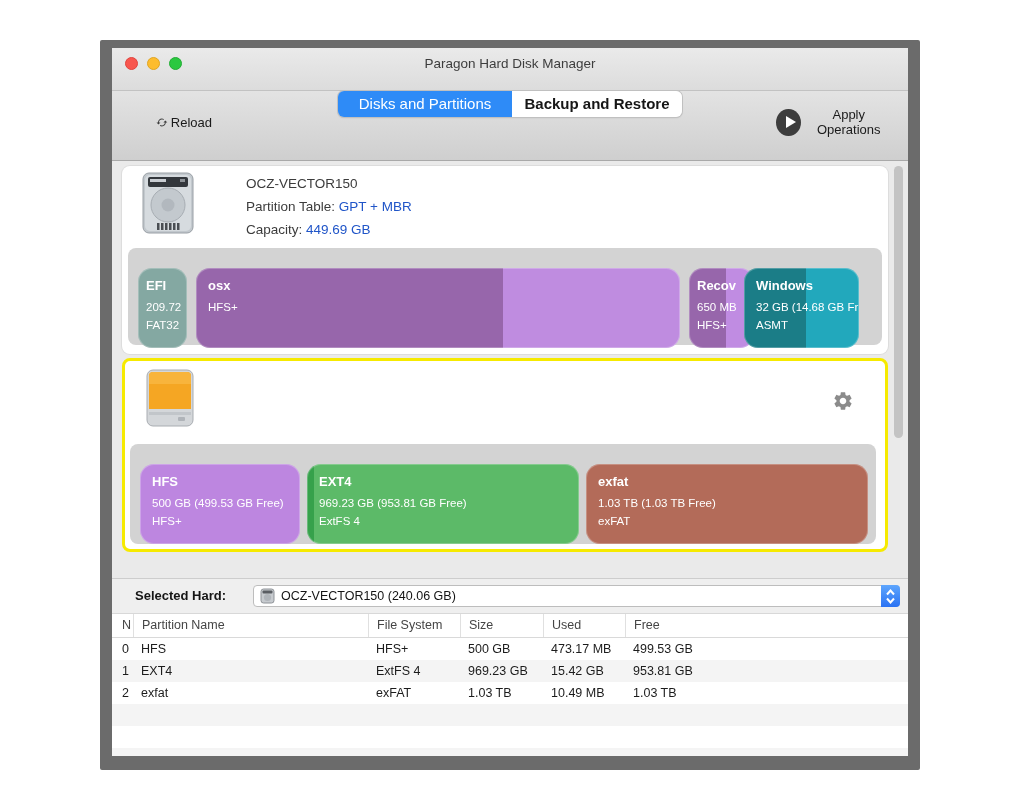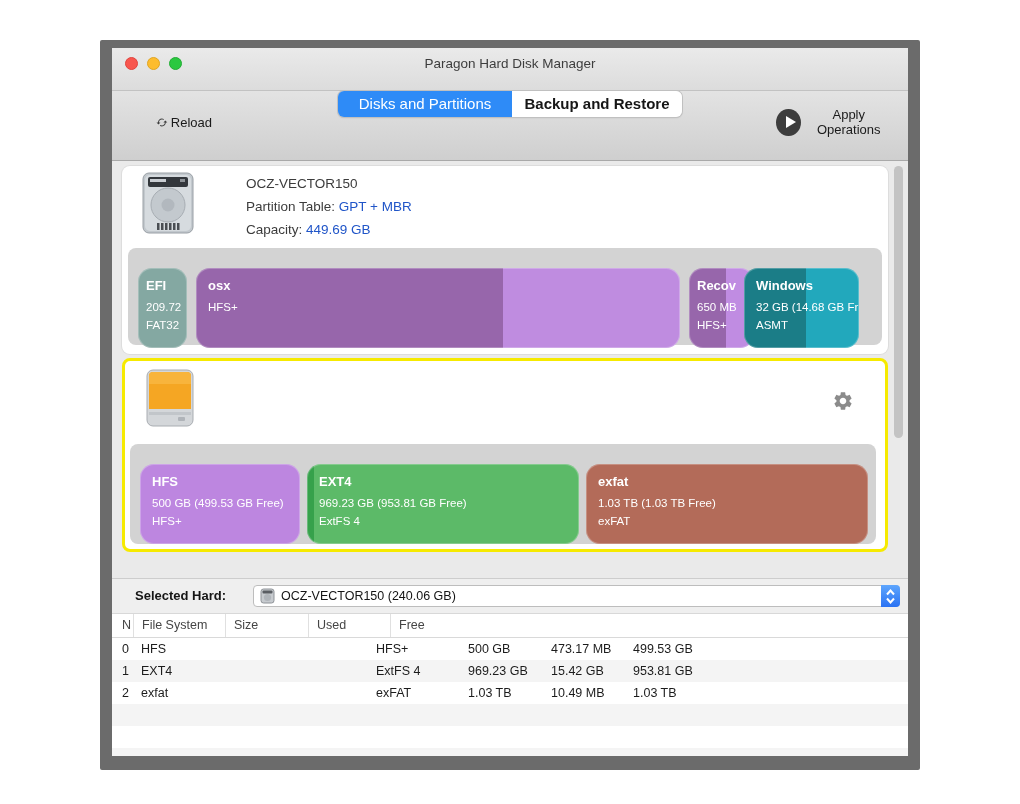--- a/index.html
+++ b/index.html
@@ -234,20 +234,21 @@
             </svg>
           <svg width="9" height="7" viewBox="0 0 9 7">
               <path d="M1 1.5 L4.5 5.5 L8 1.5" fill="none" stroke="#ffffff" stroke-width="2"></path>
             </svg>
         </span>
       </div>
     </div>
 
     <div class="tablehead">
       <div class="th col-n">N</div>
+      <div class="th col-name">Partition Name</div>
       <div class="th col-fs">File System</div>
       <div class="th col-size">Size</div>
       <div class="th col-used">Used</div>
       <div class="th col-free">Free</div>
     </div>
 
     <div class="trow r0">
       <div class="td col-n">0</div>
       <div class="td col-name">HFS</div>
       <div class="td col-fs">HFS+</div>

